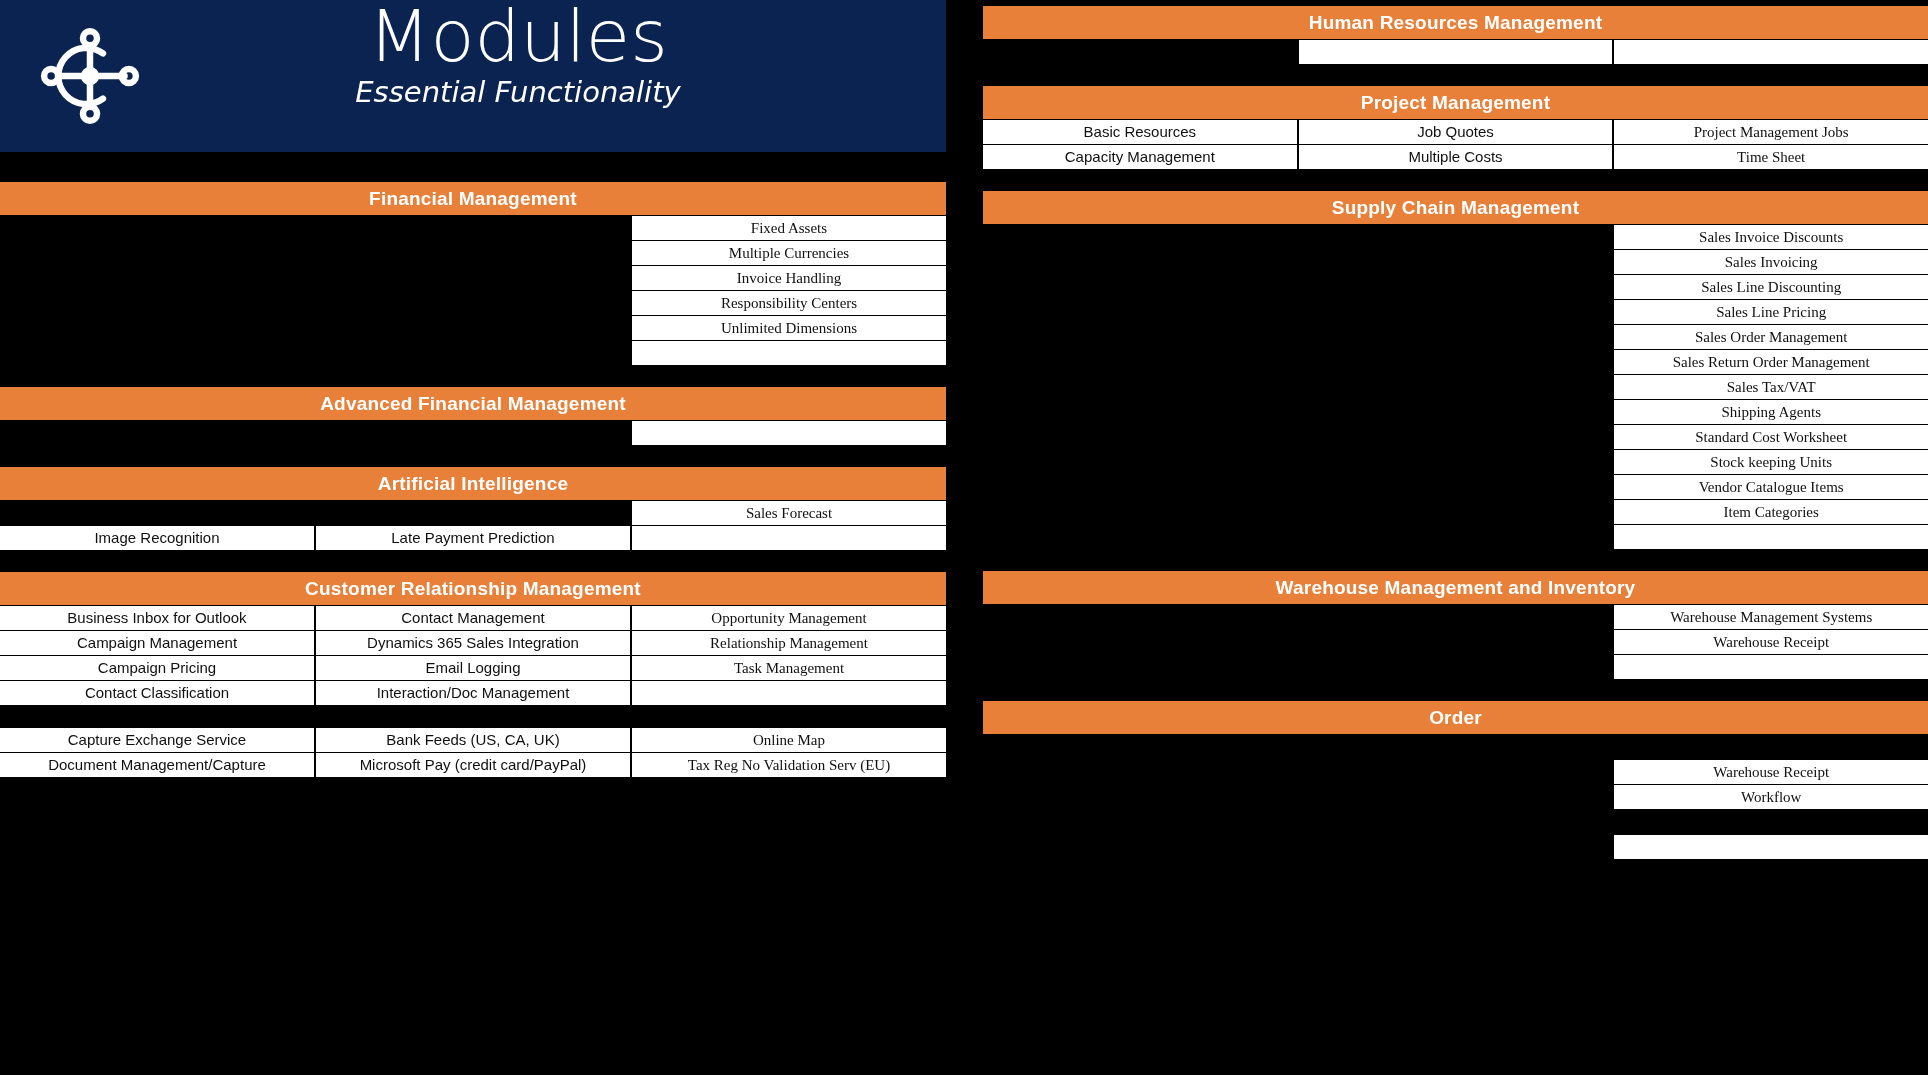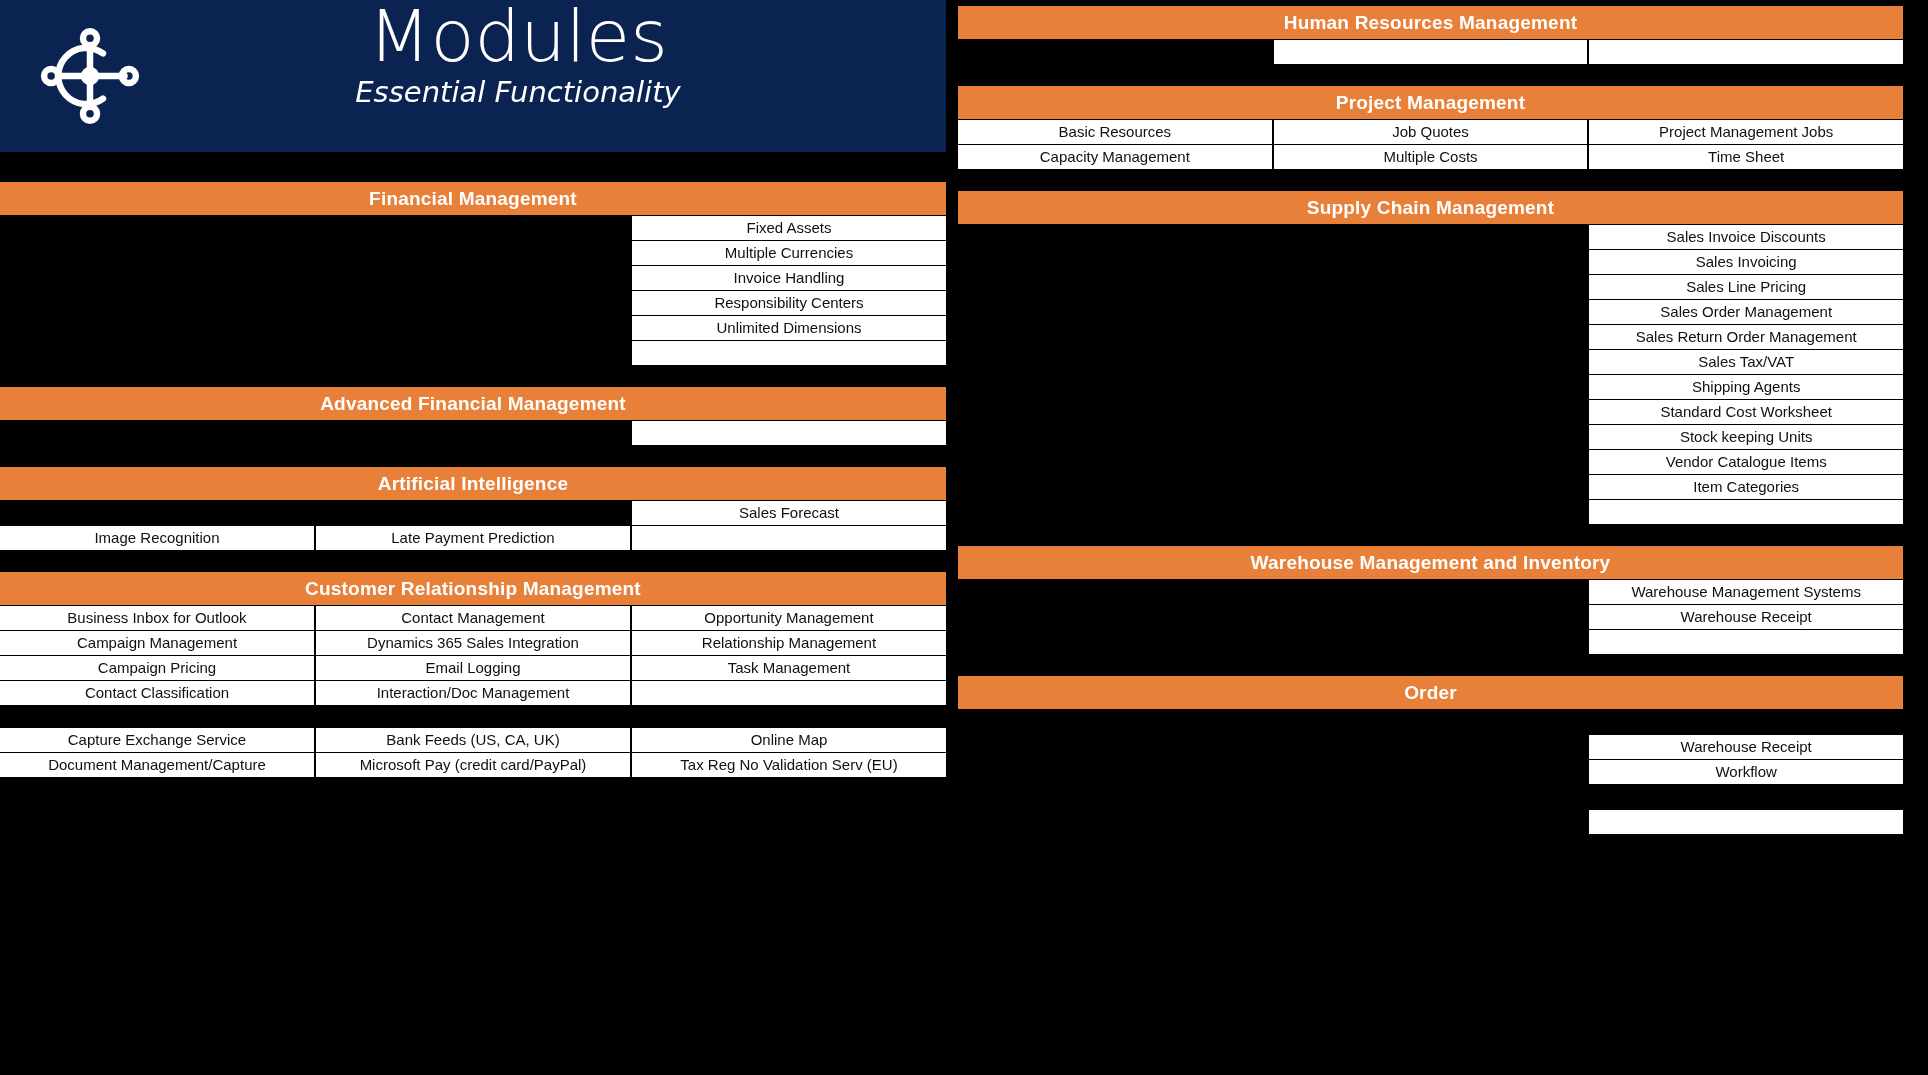--- a/index.html
+++ b/index.html
@@ -6,21 +6,21 @@
   body{
     width:1928px;height:1075px;overflow:hidden;
     font-family:"Liberation Sans","DejaVu Sans",sans-serif;
     background:#000;color:#000;
   }
   #stage{position:relative;width:1928px;height:1075px;background:#000;}
 
   
   .col{position:absolute;top:0;}
   #col-left{left:0;width:946px;}
-  #col-right{left:958px;width:945px;}
+  #col-right{left:983px;width:945px;}
 
   
   .banner{
     position:relative;
     height:152px;
     background:#0b2350;
     display:flex;align-items:flex-start;
     margin:0 0 0 0;
   }
   .banner-icon{
@@ -62,21 +62,21 @@
     margin-right:2px;
     background:#ffffff;
     color:#101010;
     font-size:15px;
     line-height:24px;
     text-align:center;
     white-space:nowrap;
     overflow:hidden;
     box-sizing:border-box;
   }
-  .cell:last-child{ margin-right:0; }
+  .cell:last-child{ margin-right:0;font-family:Liberation Serif, serif; }
   .cell.blank{ background:#000000; }
   .cell.empty{ background:#ffffff; }
   .gap-md{ height:22px; }
   .gap-lg{ height:30px; }
 </style>
 </head>
 <body>
 
 <div id="stage">
 
@@ -255,20 +255,25 @@
               <div class="cell">Sales Invoice Discounts</div>
             </div>
             <div class="row">
               <div class="cell blank"></div>
               <div class="cell blank"></div>
               <div class="cell">Sales Invoicing</div>
             </div>
             <div class="row">
               <div class="cell blank"></div>
               <div class="cell blank"></div>
+              <div class="cell">Sales Line Discounting</div>
+            </div>
+            <div class="row">
+              <div class="cell blank"></div>
+              <div class="cell blank"></div>
               <div class="cell">Sales Line Pricing</div>
             </div>
             <div class="row">
               <div class="cell blank"></div>
               <div class="cell blank"></div>
               <div class="cell">Sales Order Management</div>
             </div>
             <div class="row">
               <div class="cell blank"></div>
               <div class="cell blank"></div>

